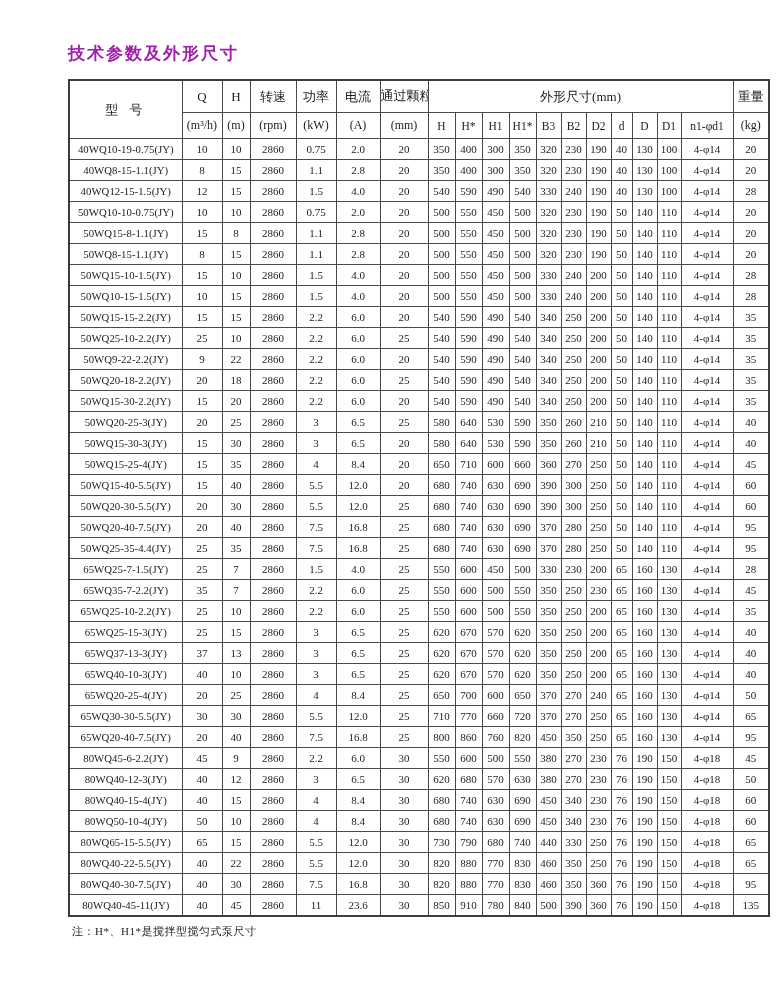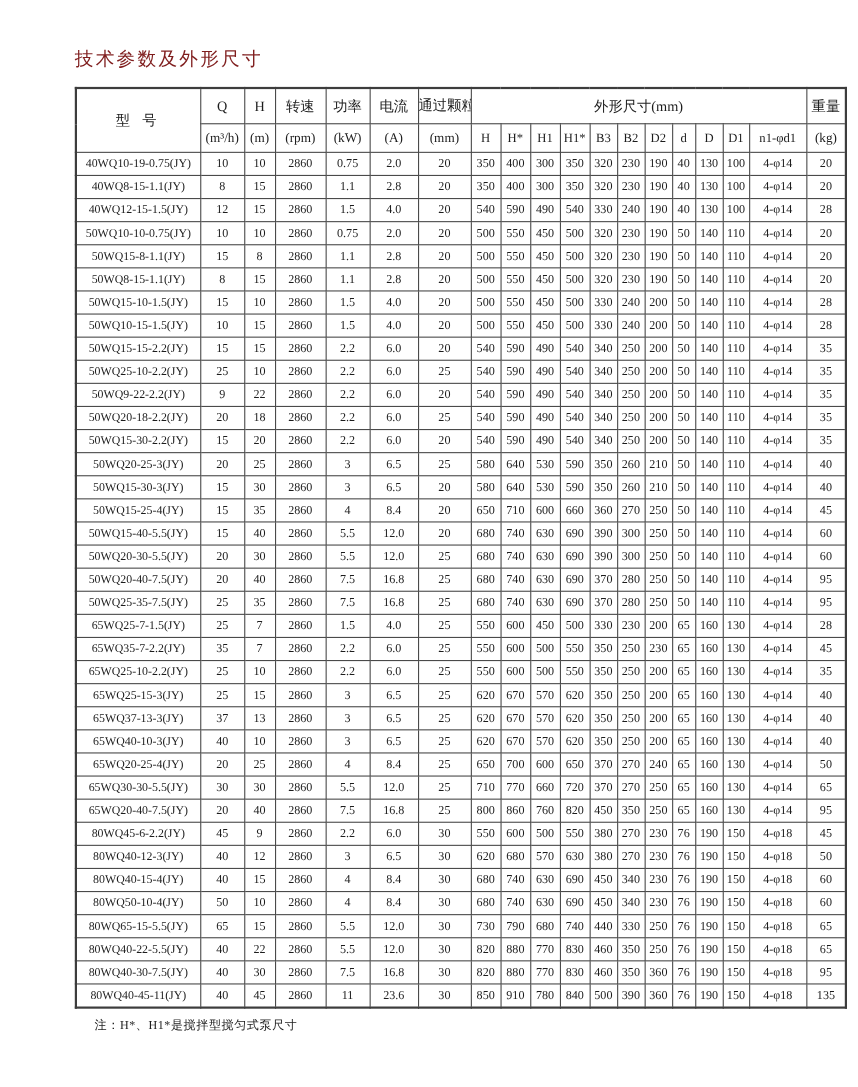--- a/index.html
+++ b/index.html
@@ -7,24 +7,24 @@
     position:relative;
     width:780px; height:988px;
     background:#ffffff;
     box-sizing:border-box;
     padding:42px 36px 0 68px;
     font-family:"Liberation Serif", serif;
     color:#1c1c1c;
   }
   .doc-title {
     font-family:"Liberation Sans", sans-serif;
-    font-weight:normal;
+    font-weight:bold;
     font-size:17px;
     letter-spacing:2px;
-    color:#7f1d1d;
+    color:#a21caf;
     margin:0 0 14px 0;
   }
   table.spec {
     border-collapse:collapse;
     table-layout:fixed;
     width:672px;
     border:2px solid #3d3d3d;
   }
   table.spec th, table.spec td {
     border:1px solid #4a4a4a;
@@ -44,21 +44,21 @@
     line-height:1.25;
     letter-spacing:0;
     padding:0 2px;
   }
   tr.hr2 th { height:25px; font-size:12px; }
   tr.hr2 th.dim-letter { font-size:11.5px; }
   table.spec td { height:20px; font-size:11px; line-height:1; }
   table.spec td.model { font-size:10.8px; }
   .foot-note {
     font-size:11px;
-    margin:7px 0 0 18px;
+    margin:7px 0 0 4px;
     letter-spacing:0.5px;
   }
 </style>
 </head>
 <body>
 
 <div class="page">
 
   <h1 class="doc-title">技术参数及外形尺寸</h1>
 
@@ -511,21 +511,21 @@
           <td>370</td>
           <td>280</td>
           <td>250</td>
           <td>50</td>
           <td>140</td>
           <td>110</td>
           <td>4-φ14</td>
           <td>95</td>
         </tr>
         <tr>
-          <td class="model">50WQ25-35-7.5(JY)</td>
+          <td class="model">50WQ25-35-4.4(JY)</td>
           <td>25</td>
           <td>35</td>
           <td>2860</td>
           <td>7.5</td>
           <td>16.8</td>
           <td>25</td>
           <td>680</td>
           <td>740</td>
           <td>630</td>
           <td>690</td>

